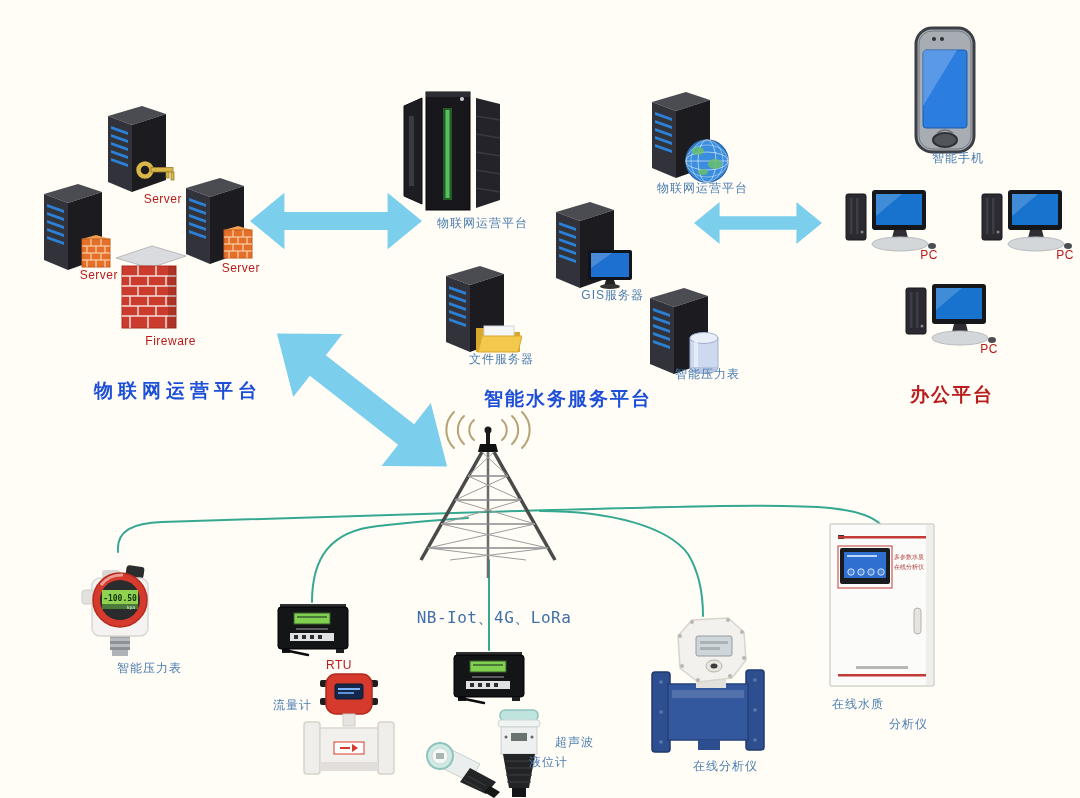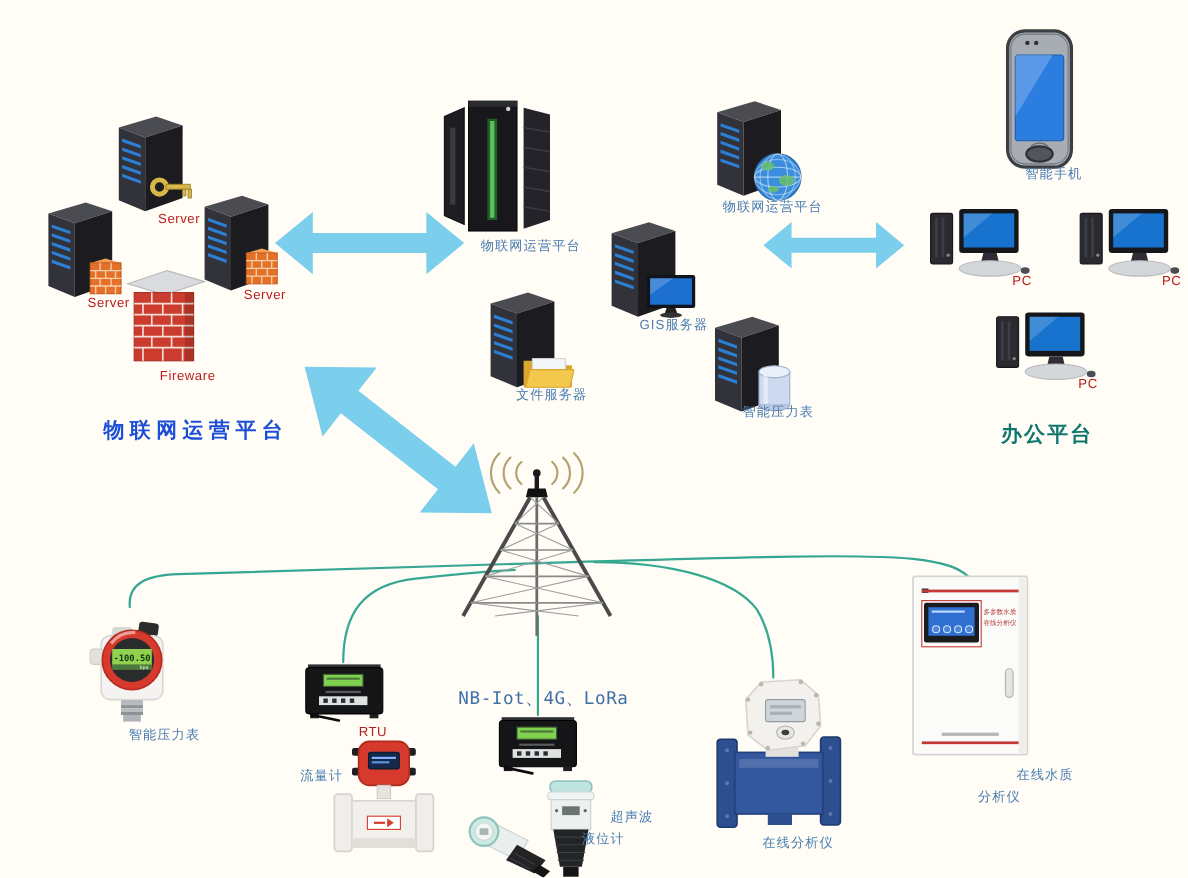--- a/index.html
+++ b/index.html
@@ -3,23 +3,23 @@
 <meta charset="utf-8">
 <style>
   html,body{margin:0;padding:0;}
   .canvas{position:relative;width:1080px;height:798px;background:#fffdf6;overflow:hidden;
           font-family:"Liberation Sans",sans-serif;}
   .node{position:absolute;}
   .lbl{position:absolute;text-align:right;font-size:12px;letter-spacing:1px;color:#4a7cb0;}
   .hw{color:#b91c1c;letter-spacing:0.5px;}
   .title{position:absolute;text-align:center;font-weight:bold;font-size:19px;letter-spacing:5px;color:#1d4ed8;}
   .title-mid{letter-spacing:2px;}
-  .title-office{color:#0f766e;letter-spacing:2px;}
+  .title-office{color:#b91c1c;letter-spacing:2px;}
   .nb{position:absolute;text-align:center;font-family:"DejaVu Sans Mono",monospace;
-      font-size:16px;color:#4070a8;letter-spacing:0.5px;margin-top:17px;}
+      font-size:16px;color:#4070a8;letter-spacing:0.5px;}
   .panel-text{position:absolute;left:68px;top:33px;width:40px;font-size:6px;line-height:1.6;
       color:#b03a35;letter-spacing:0;}
   svg{display:block;}
 </style>
 </head>
 <body>
 
 <div class="canvas">
 
   <svg width="0" height="0" style="position:absolute">
@@ -253,20 +253,21 @@
     <use href="#sym-folder" x="38" y="60" width="48" height="36"></use>
   </svg>
   <div class="lbl" style="left:438px;top:351px;width:96px">文件服务器</div>
 
   <svg class="node" style="left:640px;top:282px" width="88" height="100">
     <use href="#sym-server" x="4" y="0" width="70" height="95"></use>
     <use href="#sym-cyl" x="46" y="48" width="36" height="46"></use>
   </svg>
   <div class="lbl" style="left:630px;top:366px;width:110px">智能压力表</div>
 
+  <div class="title title-mid" style="left:468px;top:386px;width:200px">智能水务服务平台</div>
 
   <svg class="node" style="left:910px;top:26px" width="70" height="130">
     <use href="#sym-phone" x="0" y="0" width="70" height="130"></use>
   </svg>
   <div class="lbl" style="left:906px;top:150px;width:78px">智能手机</div>
 
   <svg class="node" style="left:842px;top:186px" width="96" height="70">
     <use href="#sym-pc" x="0" y="0" width="96" height="70"></use>
   </svg>
   <div class="lbl hw" style="left:842px;top:248px;width:96px">PC</div>
@@ -435,16 +436,16 @@
       </g>
       <rect x="88" y="88" width="7" height="26" rx="3.5" fill="#e6e4df" stroke="#b5b2ab" stroke-width="1"></rect>
       <rect x="30" y="146" width="52" height="3" fill="#8a8a8a" opacity="0.6"></rect>
       <rect x="12" y="154" width="88" height="2.5" fill="#c23b36"></rect>
     </svg>
     <div class="panel-text">
       <div>多参数水质</div>
       <div>在线分析仪</div>
     </div>
   </div>
-  <div class="lbl" style="left:876px;top:696px;width:100px">在线水质</div>
+  <div class="lbl" style="left:784px;top:696px;width:100px">在线水质</div>
   <div class="lbl" style="left:828px;top:716px;width:100px">分析仪</div>
 
 </div>
 
 </body></html>

